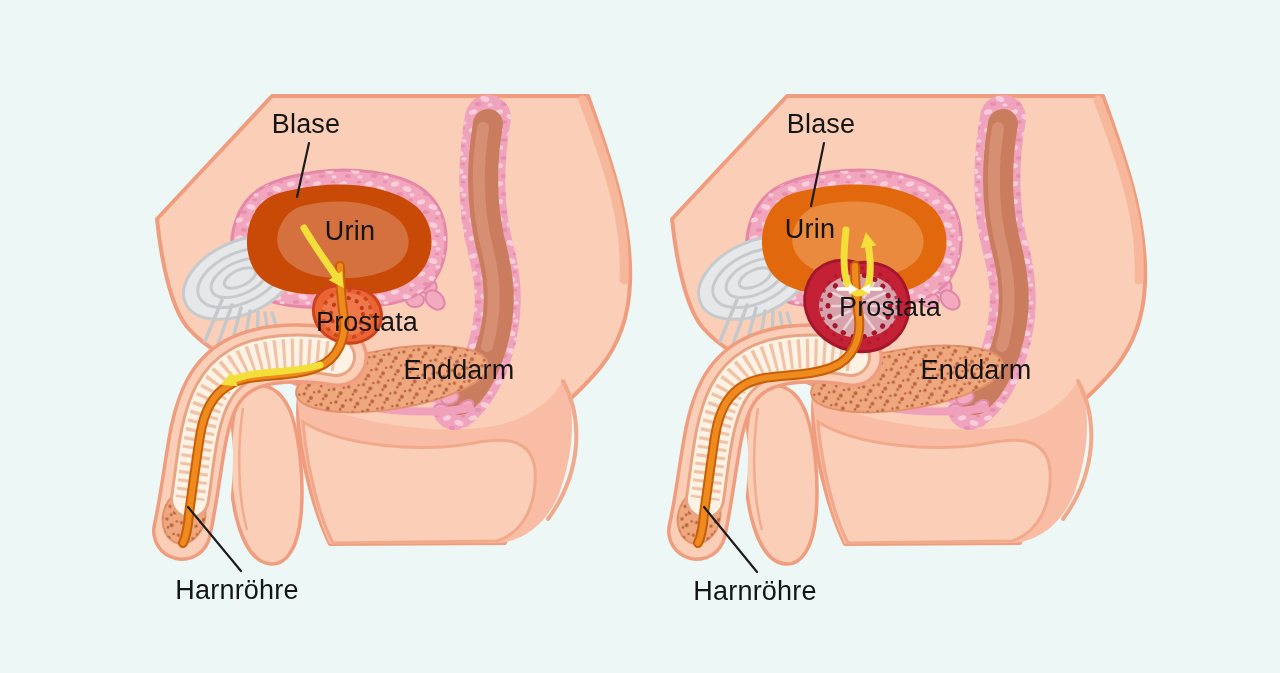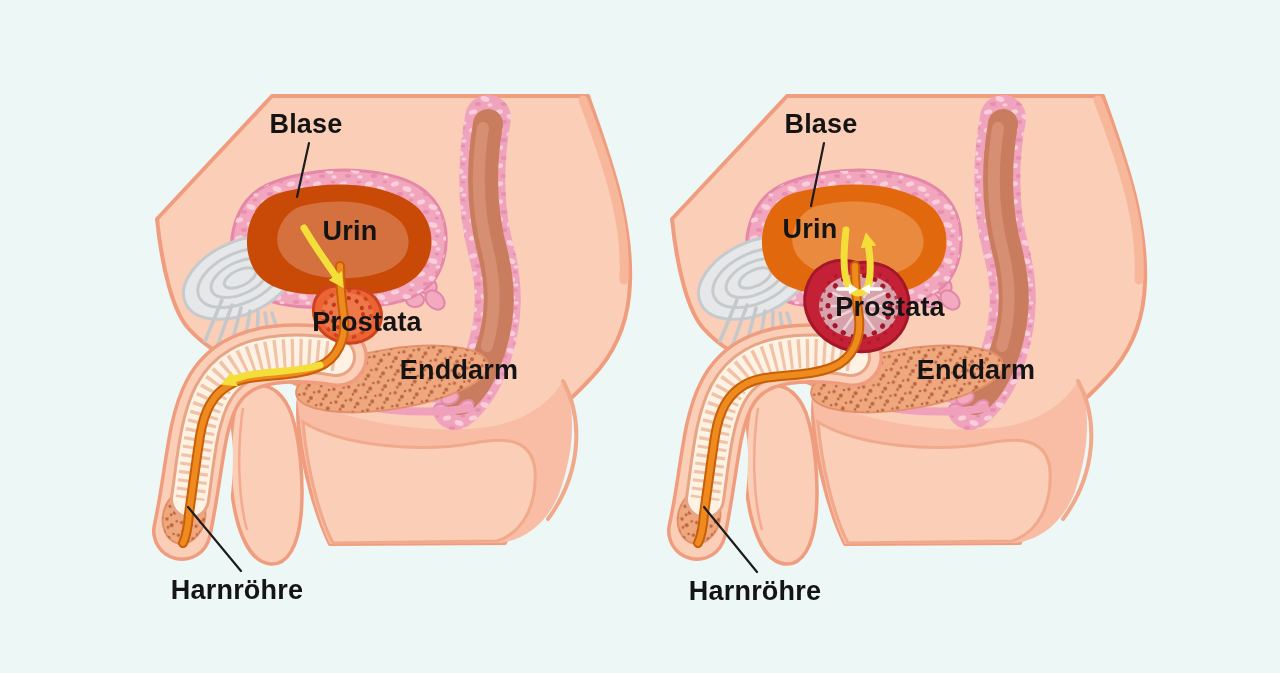--- a/index.html
+++ b/index.html
@@ -8,21 +8,21 @@
     width:1280px;height:673px;
     background:#edf7f5;
     overflow:hidden;
     font-family:"Liberation Sans", sans-serif;
   }
   #art{position:absolute;left:0;top:0;}
   .lbl{
     position:absolute;
     transform:translate(-50%,-50%);
     font-size:27px;
-    font-weight:700;
+    font-weight:400;
     color:#141414;
     white-space:nowrap;
     letter-spacing:.2px;
     user-select:none;
   }
 </style>
 </head>
 <body>
 
 <div id="stage">

